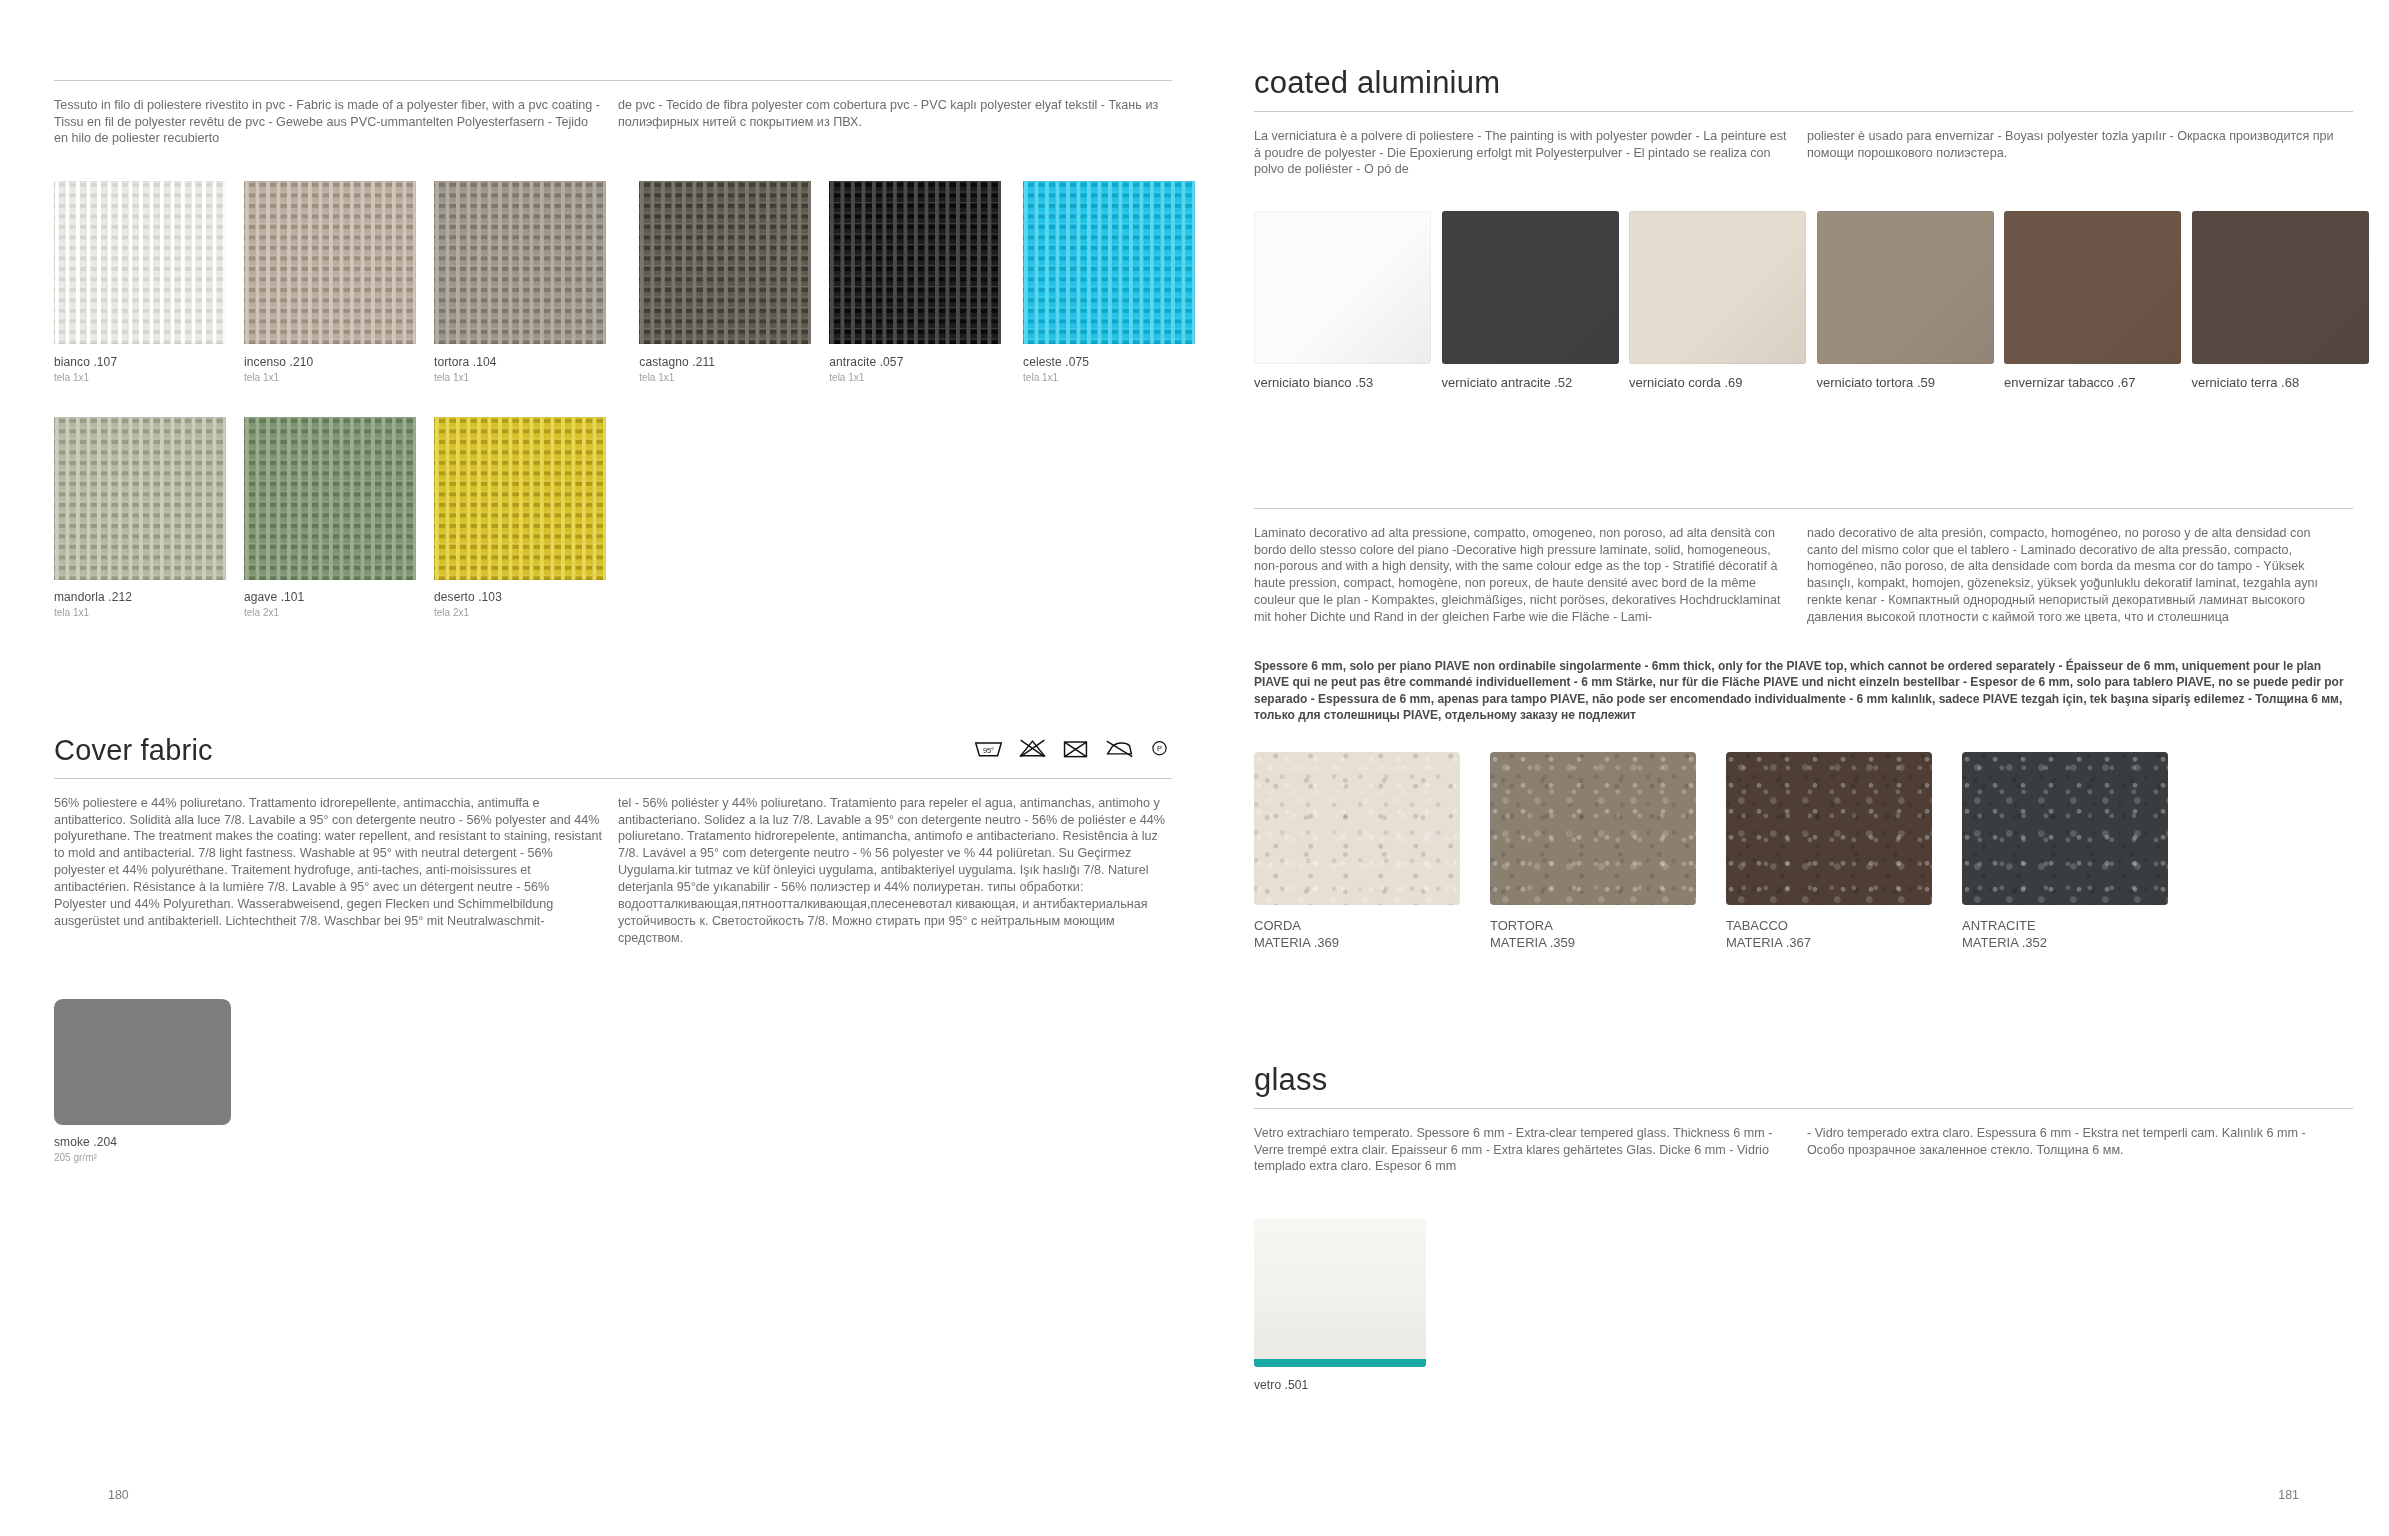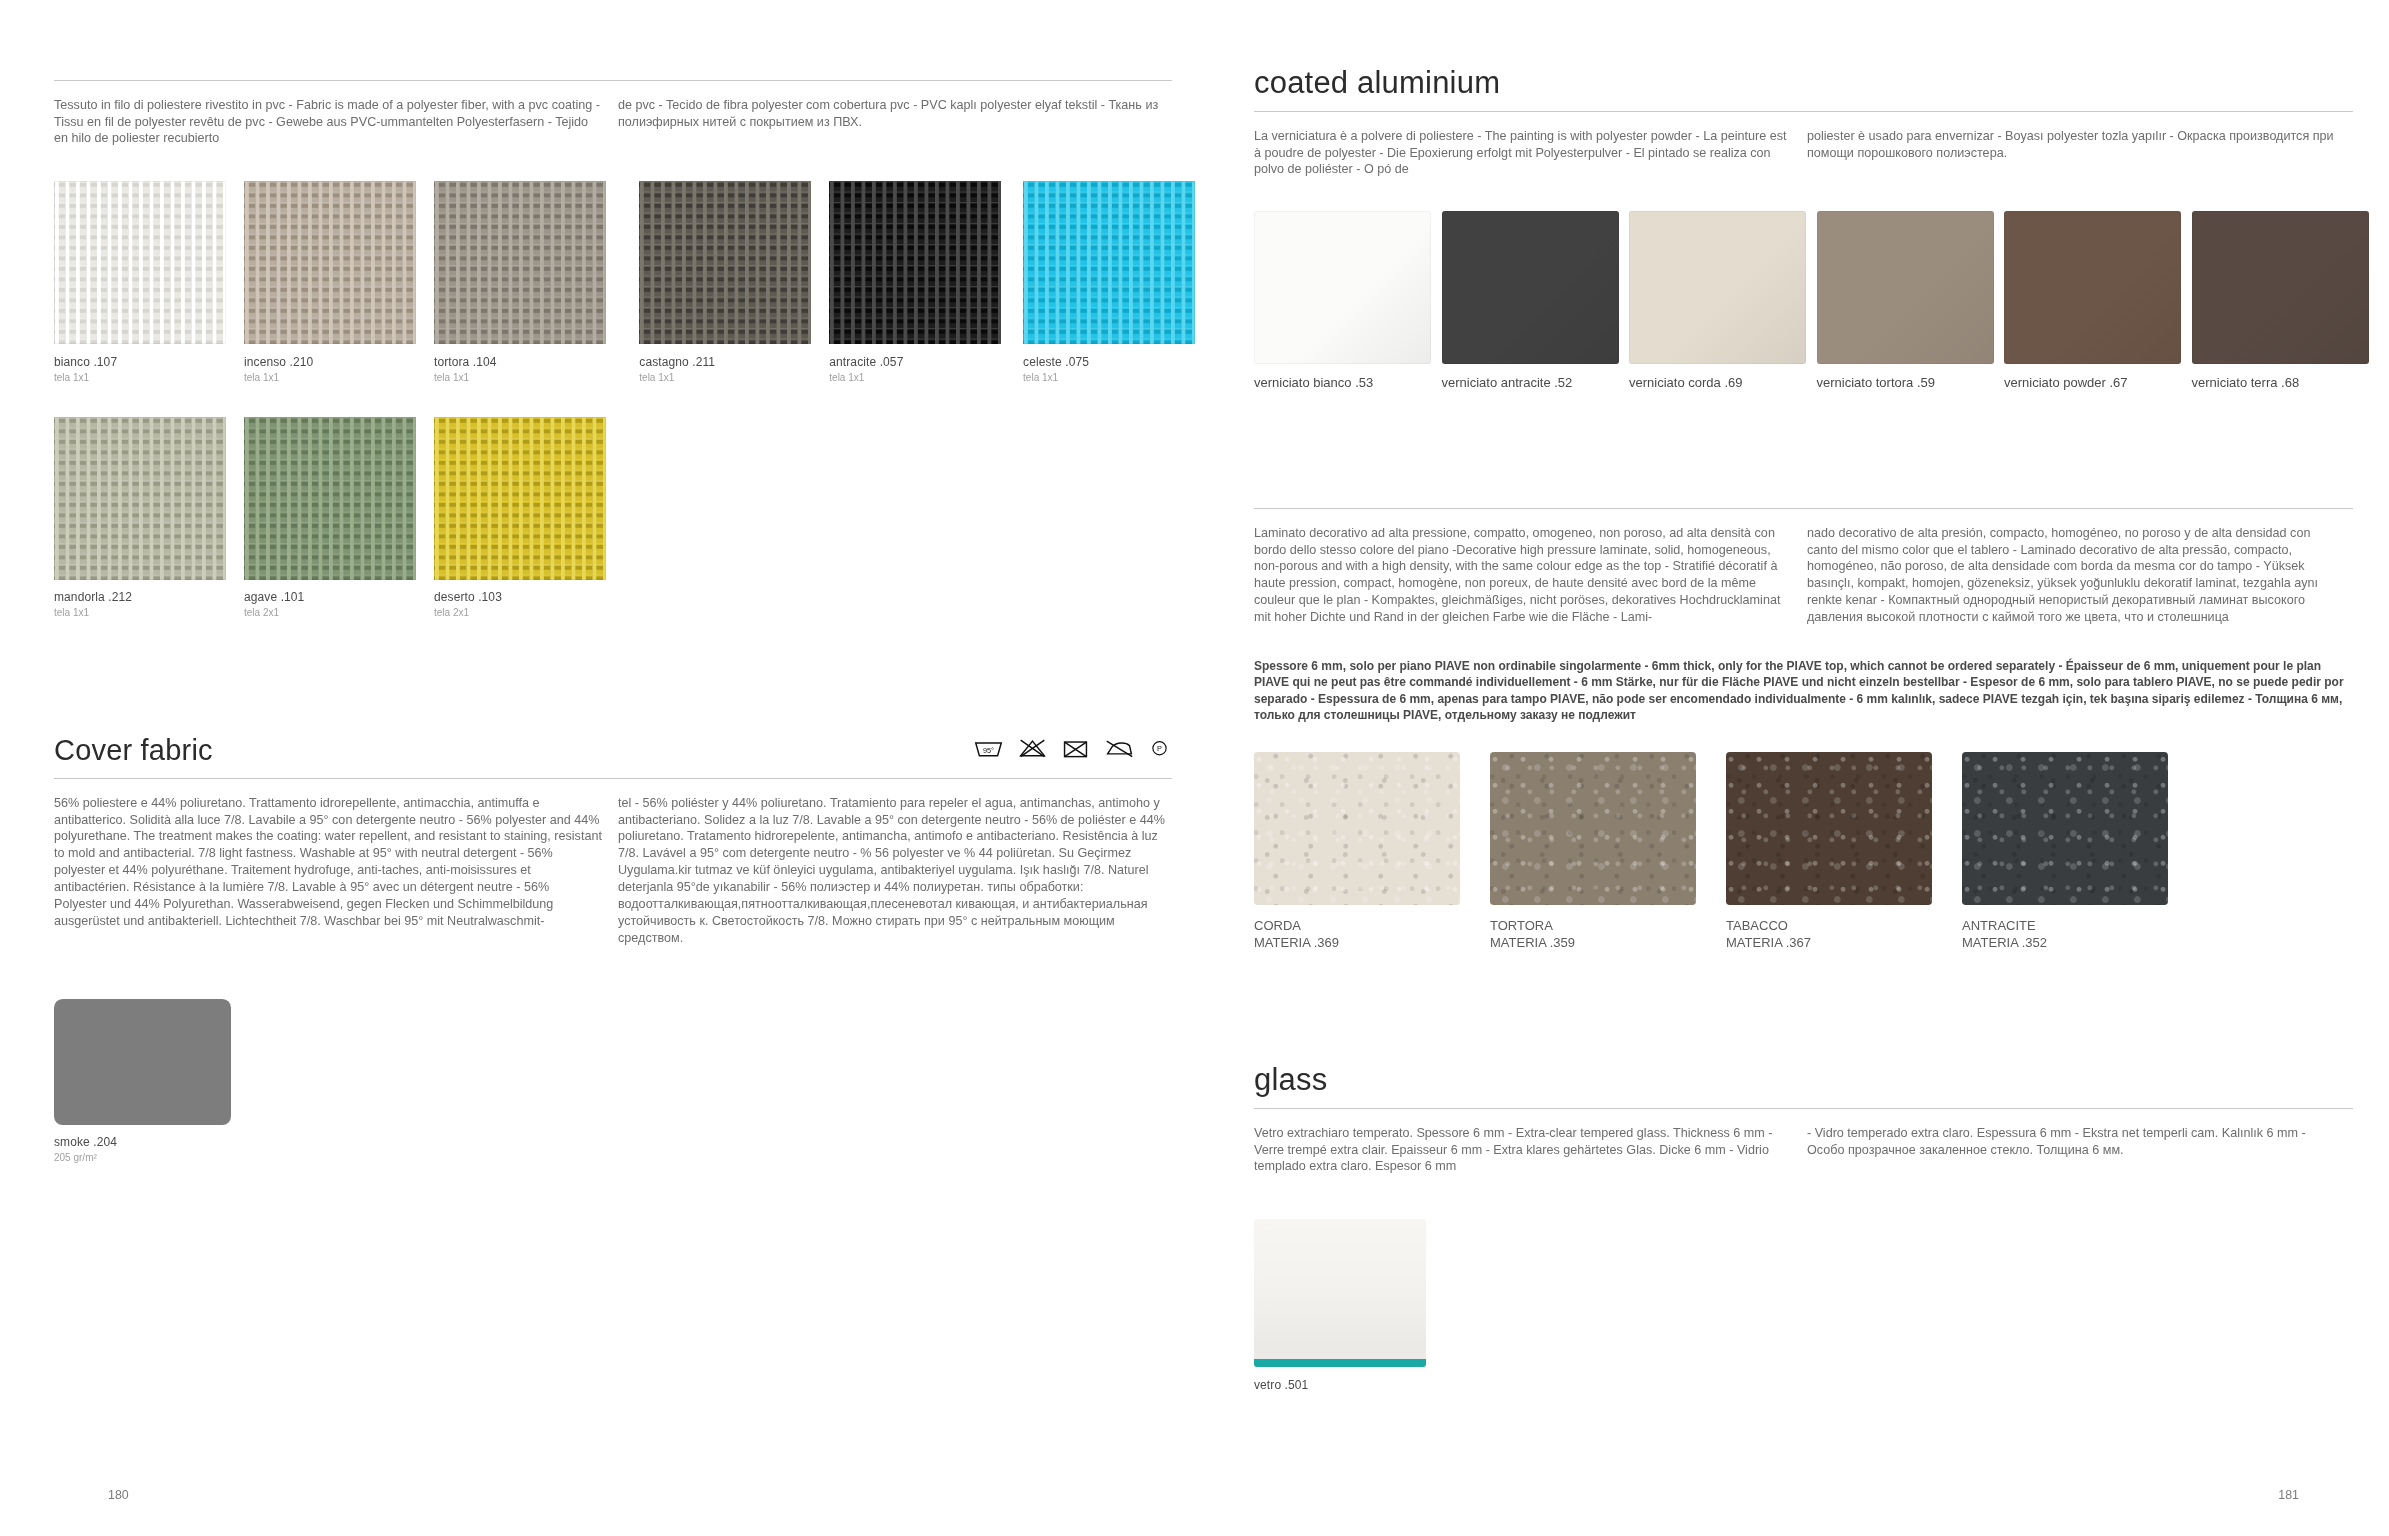--- a/index.html
+++ b/index.html
@@ -241,21 +241,21 @@
           <div class="alu-cell">
             <div class="alu-chip" style="background: linear-gradient(135deg, rgb(228, 220, 207) 0%, rgb(228, 220, 207) 55%, rgba(0, 0, 0, 0.06) 100%), rgb(228, 220, 207);"></div>
             <div class="alu-name">verniciato corda .69</div>
           </div>
           <div class="alu-cell">
             <div class="alu-chip" style="background: linear-gradient(135deg, rgb(155, 141, 126) 0%, rgb(155, 141, 126) 55%, rgba(0, 0, 0, 0.06) 100%), rgb(155, 141, 126);"></div>
             <div class="alu-name">verniciato tortora .59</div>
           </div>
           <div class="alu-cell">
             <div class="alu-chip" style="background: linear-gradient(135deg, rgb(108, 86, 71) 0%, rgb(108, 86, 71) 55%, rgba(0, 0, 0, 0.06) 100%), rgb(108, 86, 71);"></div>
-            <div class="alu-name">verniciato powder .67</div>
+            <div class="alu-name">envernizar tabacco .67</div>
           </div>
           <div class="alu-cell">
             <div class="alu-chip" style="background: linear-gradient(135deg, rgb(88, 74, 66) 0%, rgb(88, 74, 66) 55%, rgba(0, 0, 0, 0.06) 100%), rgb(88, 74, 66);"></div>
             <div class="alu-name">verniciato terra .68</div>
           </div>
         </div>
     </div>
 
     <div style="position:absolute; top:495px; left:0; width:1099px;">
       <div class="sec-rule"></div>

